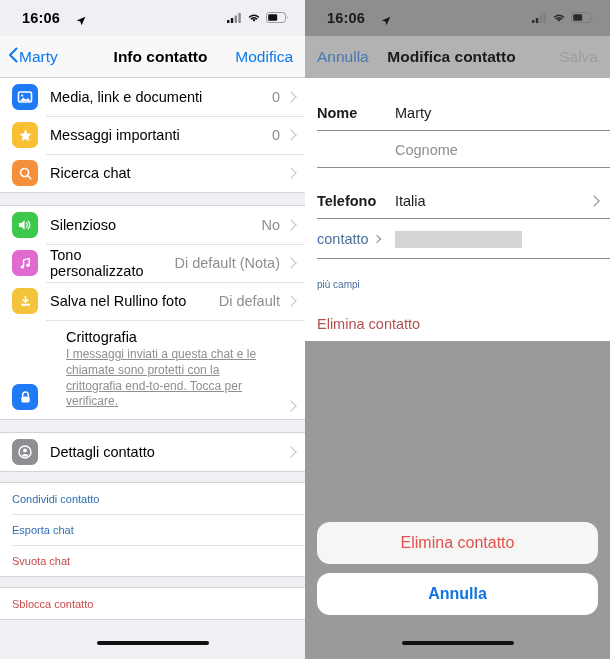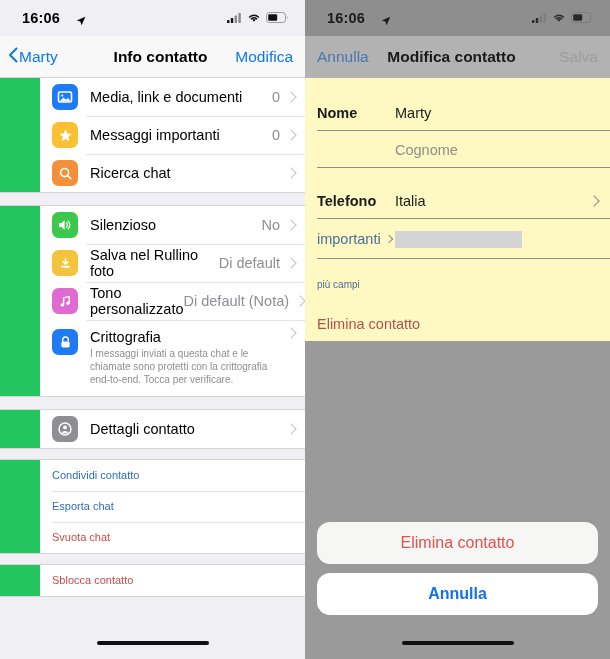--- a/index.html
+++ b/index.html
@@ -35,21 +35,21 @@
   }
   .nav-back { display: flex; align-items: center; color: #0b79ef; font-size: 15.5px; }
   .nav-back .chev { margin-right: 1px; display: inline-block; }
   .nav-title {
     position: absolute; left: 16px; right: 0; text-align: center;
     font-size: 15.5px; font-weight: bold; color: #000;
     pointer-events: none;
   }
   .nav-right { color: #0b79ef; font-size: 15.5px; position: relative; z-index: 2;}
 
-  .group { background: #22c55e; border-top: 1px solid #d4d4d6; border-bottom: 1px solid #d4d4d6; padding-left: 40px; }
+  .group { background: #22c55e; border-top: 1px solid #d4d4d6; border-bottom: 1px solid #d4d4d6; }
   .gap { height: 12px; background: #efeff4; }
   .gap.sm { height: 10px; }
 
   .row {
     display: flex; align-items: center;
     min-height: 38px; padding: 0 10px 0 12px;
     background: #fff;
     position: relative;
   }
   .row + .row::before {
@@ -64,24 +64,24 @@
   }
   .ico svg { display: block; }
   .row-label { font-size: 14.5px; color: #000; flex: 1 1 auto; }
   .row-value { font-size: 14.5px; color: #8e8e93; margin-right: 7px; white-space: nowrap; }
   .chevron {
     width: 8px; height: 8px; border-right: 1.6px solid #c4c4c6; border-top: 1.6px solid #c4c4c6;
     transform: rotate(45deg); flex: 0 0 auto;
   }
 
   
-  .row.tall { align-items: flex-start; padding-top: 9px; padding-bottom: 9px; min-height: 74px; }
+  .row.tall { align-items: flex-end; padding-top: 9px; padding-bottom: 9px; min-height: 74px; gap: 16px; }
   .crypt-text { flex: 1 1 auto; }
   .crypt-title { font-size: 14.5px; color: #000; margin-bottom: 2px; }
-  .crypt-sub { font-size: 10px; color: #8e8e93; line-height: 1.32; }
+  .crypt-sub { font-size: 12px; color: #8e8e93; line-height: 1.32; text-decoration: underline; }
 
   .linkrow {
     min-height: 31px; display: flex; align-items: center;
     padding: 0 12px; font-size: 11px; background: #fff; position: relative;
   }
   .linkrow + .linkrow::before {
     content: ""; position: absolute; left: 12px; right: 0; top: 0;
     height: 1px; background: #e3e3e5;
   }
   .blue { color: #2f6fb5; }
@@ -98,21 +98,21 @@
   .right-nav {
     height: 42px; background: #b2b2b2;
     display: flex; align-items: center; justify-content: space-between;
     padding: 0 12px;
     position: relative;
   }
   .rn-left { color: #4a78b0; font-size: 15.5px; }
   .rn-title { position: absolute; left:0; right:12px; text-align:center; font-size:15.5px; font-weight:bold; color:#1b1b1b; }
   .rn-right { color: #9d9d9d; font-size: 15.5px; position: relative; z-index: 2; }
 
-  .form { background: #fef9c3; }
+  .form { background: #ffffff; }
   .frow {
     display: flex; align-items: center; min-height: 37px;
     padding: 0 12px; position: relative;
   }
   .frow.sep::after {
     content: ""; position: absolute; left: 12px; right: 0; bottom: 0; height: 1px;
     background: #8c8c8c;
   }
   .flabel { font-size: 14.5px; font-weight: bold; color: #1b1b1b; width: 78px; flex: 0 0 78px; }
   .fvalue { font-size: 14.5px; color: #1b1b1b; flex: 1 1 auto; }
@@ -234,40 +234,40 @@
               <path d="M2 6 H4.4 L7.6 3.2 V12.8 L4.4 10 H2 Z" fill="#fff"></path>
               <path d="M9.4 5.8 A3 3 0 0 1 9.4 10.2" stroke="#fff" stroke-width="1.2" fill="none" stroke-linecap="round"></path>
               <path d="M11.2 4.2 A5.2 5.2 0 0 1 11.2 11.8" stroke="#fff" stroke-width="1.2" fill="none" stroke-linecap="round"></path>
             </svg>
         </span>
         <span class="row-label">Silenzioso</span>
         <span class="row-value">No</span>
         <span class="chevron"></span>
       </div>
       <div class="row">
-        <span class="ico" style="background:#f3c33c">
-          <svg width="15" height="15" viewBox="0 0 16 16">
-              <path d="M8 2.6 V8.4 M5.4 6.2 L8 8.8 L10.6 6.2" stroke="#fff" stroke-width="1.6" fill="none" stroke-linecap="round" stroke-linejoin="round"></path>
-              <rect x="3.4" y="10.4" width="9.2" height="2.2" rx="0.6" fill="#fff"></rect>
-            </svg>
-        </span>
-        <span class="row-label">Salva nel Rullino foto</span>
-        <span class="row-value">Di default</span>
-        <span class="chevron"></span>
-      </div>
-      <div class="row">
         <span class="ico" style="background:#e06bd0">
           <svg width="15" height="15" viewBox="0 0 16 16">
               <path d="M6 11.5 V4.2 L12 2.6 V9.8" stroke="#fff" stroke-width="1.5" fill="none" stroke-linejoin="round"></path>
               <circle cx="4.6" cy="11.6" r="1.8" fill="#fff"></circle>
               <circle cx="10.6" cy="9.9" r="1.8" fill="#fff"></circle>
             </svg>
         </span>
         <span class="row-label">Tono personalizzato</span>
         <span class="row-value">Di default (Nota)</span>
+        <span class="chevron"></span>
+      </div>
+      <div class="row">
+        <span class="ico" style="background:#f3c33c">
+          <svg width="15" height="15" viewBox="0 0 16 16">
+              <path d="M8 2.6 V8.4 M5.4 6.2 L8 8.8 L10.6 6.2" stroke="#fff" stroke-width="1.6" fill="none" stroke-linecap="round" stroke-linejoin="round"></path>
+              <rect x="3.4" y="10.4" width="9.2" height="2.2" rx="0.6" fill="#fff"></rect>
+            </svg>
+        </span>
+        <span class="row-label">Salva nel Rullino foto</span>
+        <span class="row-value">Di default</span>
         <span class="chevron"></span>
       </div>
       <div class="row tall">
         <span class="ico" style="background:#1f7af5">
           <svg width="15" height="15" viewBox="0 0 16 16">
               <path d="M5 7 V5.2 A3 3 0 0 1 11 5.2 V7" stroke="#fff" stroke-width="1.5" fill="none"></path>
               <rect x="3.6" y="7" width="8.8" height="6.2" rx="1.4" fill="#fff"></rect>
             </svg>
         </span>
         <span class="crypt-text">
@@ -374,21 +374,21 @@
         <span class="fplaceholder">Cognome</span>
       </div>
       <div style="height:14px"></div>
       <div class="frow sep">
         <span class="flabel">Telefono</span>
         <span class="fvalue">Italia</span>
         <span class="fchev"></span>
       </div>
       <div class="frow sep" style="min-height:40px">
         <span class="lbl-link">
-          <span>importanti</span>
+          <span>contatto</span>
           <span class="mchev"></span>
         </span>
         <span class="redact"></span>
       </div>
       <div style="height:8px"></div>
       <div class="frow plain">
         <span class="link-blue">più campi</span>
       </div>
       <div style="height:6px"></div>
       <div class="frow plain">

